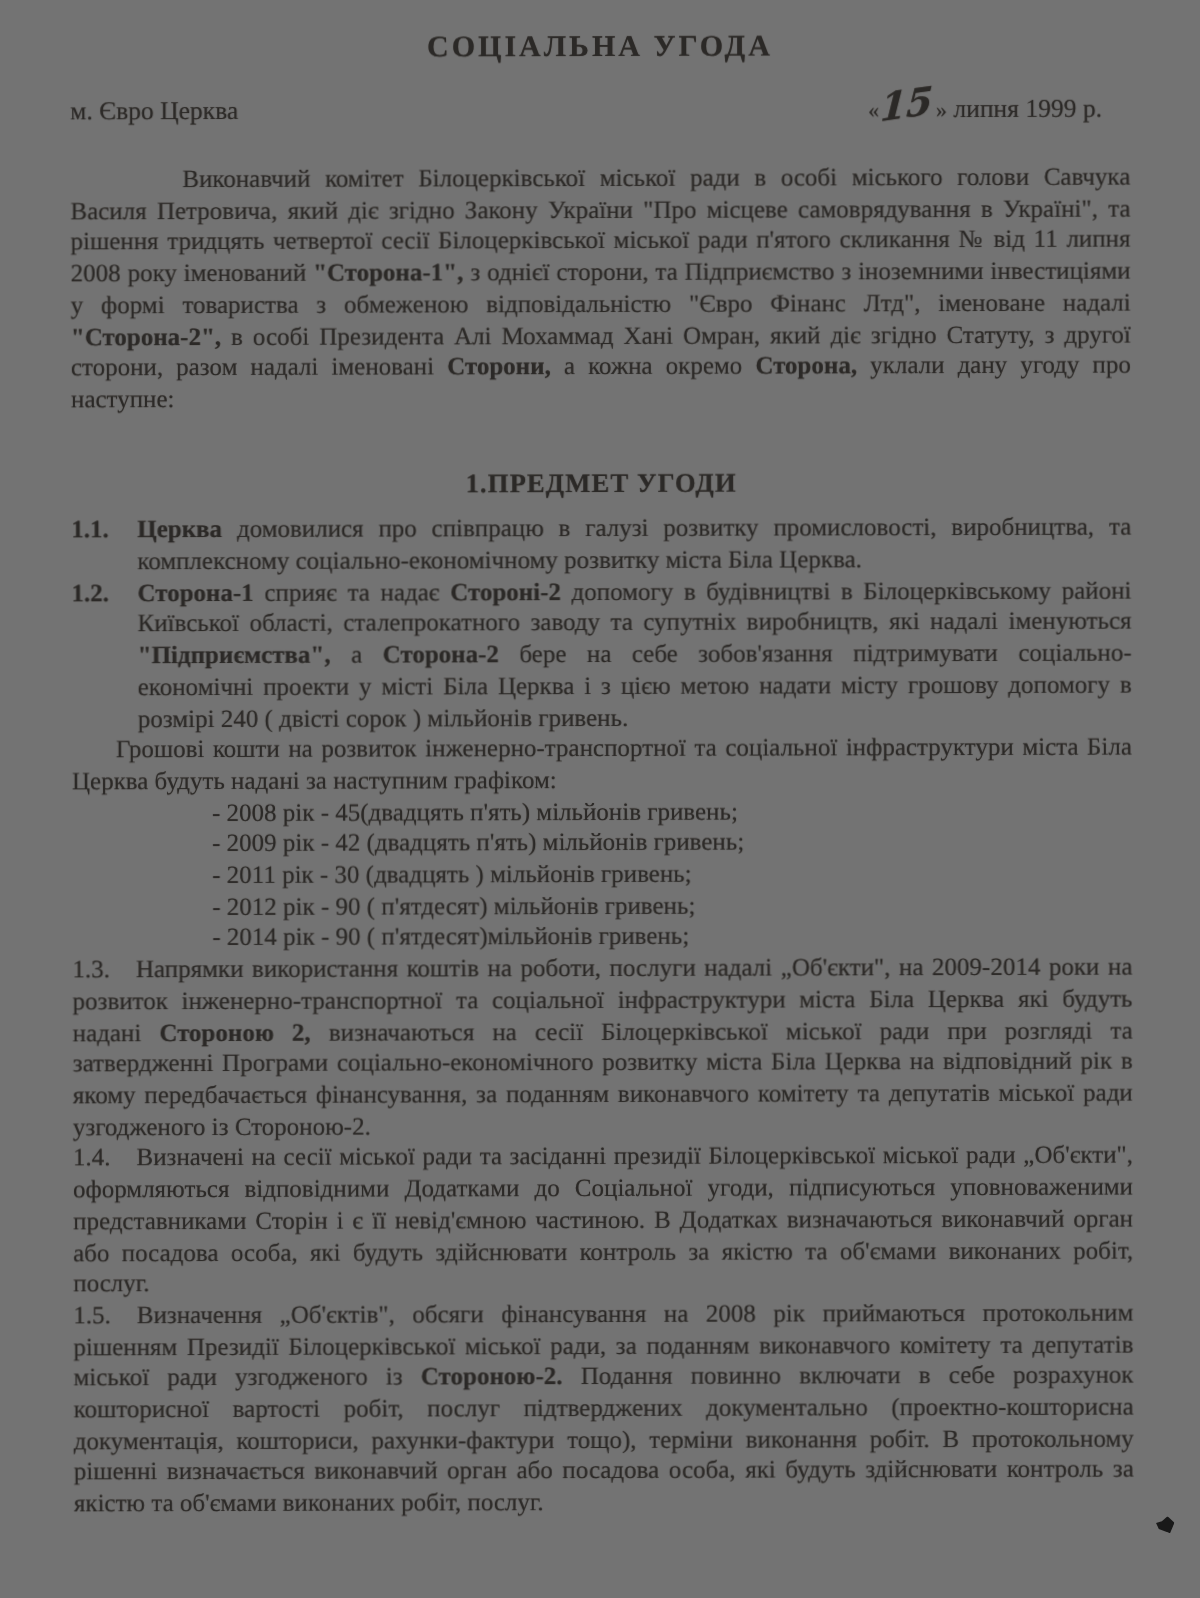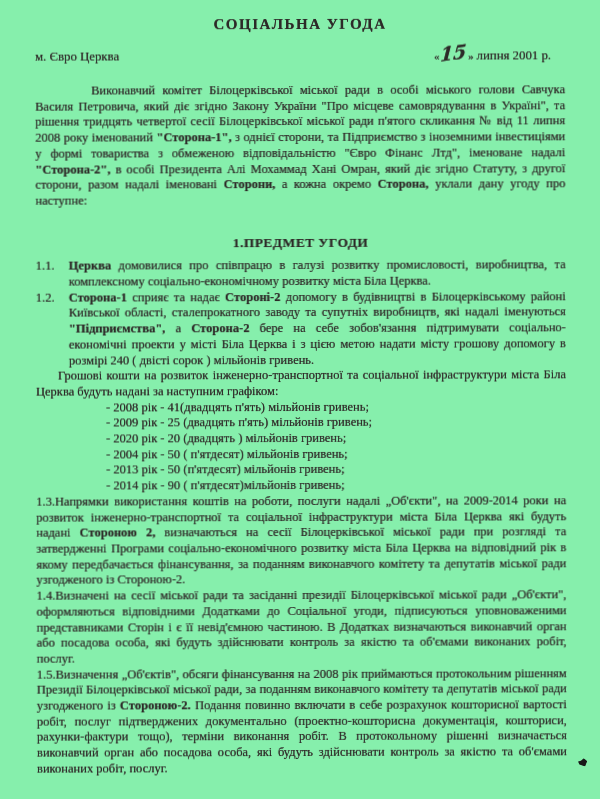--- a/index.html
+++ b/index.html
@@ -1,17 +1,17 @@
 <!DOCTYPE html>
 <html><head>
 <meta charset="utf-8">
 <style>
   html,body{margin:0;padding:0;background:#e9e9e7;}
   .page{
-    width:600px;height:799px;background:#86efac;position:relative;overflow:hidden;
+    width:600px;height:799px;background:#737373;position:relative;overflow:hidden;
     font-family:"Liberation Serif","DejaVu Serif",serif;color:#2b2927;
     box-shadow:0 0 4px rgba(0,0,0,.2);
   }
   .inner{
     position:absolute;inset:0;padding:13px 34px 0 36px;
     transform:rotate(-0.15deg);transform-origin:50% 50%;
     filter:blur(0.25px);
     text-shadow:0 0 .5px rgba(70,64,58,.85);
   }
   .title{
@@ -27,64 +27,63 @@
   .day{
     display:inline-block;font-family:"DejaVu Serif",serif;font-style:italic;font-weight:bold;
     font-size:19px;line-height:10px;transform:rotate(-8deg) skewX(-12deg);margin:0 1px;
   }
   .bodytext{font-size:12.5px;line-height:15.7px;}
   .intro{margin-top:19px;text-align:justify;text-indent:56px;}
   .bd{font-weight:bold;}
   .heading{text-align:center;font-weight:bold;font-size:13.4px;margin-top:26px;letter-spacing:.5px;}
   .clauses{margin-top:8px;}
   .hang{position:relative;padding-left:33px;text-align:justify;}
-  .hang .num{position:absolute;left:0;top:0;font-weight:normal;}
+  .hang .num{position:absolute;left:0;top:0;font-weight:bold;}
   .flat{text-align:justify;}
-  .flat .num{}
+  .flat .num{margin-right:13px;}
   .schedule-intro{text-indent:22px;text-align:justify;}
   .schedule{padding-left:70px;}
   .schedule .item{white-space:nowrap;}
   .ink-mark{
     position:absolute;right:13px;bottom:33px;width:9px;height:8px;background:#191919;
     clip-path:polygon(55% 0,100% 30%,88% 100%,22% 88%,0 55%,30% 38%);
     transform:rotate(12deg);
   }
 </style>
 </head>
 <body>
 
 <div class="page">
   <div class="inner">
 
     <div class="title">СОЦІАЛЬНА УГОДА</div>
 
     <div class="meta">
       <span>м. Євро Церква</span>
-      <span class="date-line"><span class="q">«</span><span class="day">15</span><span class="q">»</span><span> липня 2001 р.</span></span>
+      <span class="date-line"><span class="q">«</span><span class="day">15</span><span class="q">»</span><span> липня 1999 р.</span></span>
     </div>
 
     <div class="bodytext">
       <p class="intro"><span>Виконавчий комітет Білоцерківської міської ради в особі міського голови Савчука Василя Петровича, який діє згідно Закону України "Про місцеве самоврядування в Україні", та рішення тридцять четвертої сесії Білоцерківської міської ради п'ятого скликання № від 11 липня 2008 року іменований </span><span class="bd">"Сторона-1",</span><span> з однієї сторони, та Підприємство з іноземними інвестиціями у формі товариства з обмеженою відповідальністю "Євро Фінанс Лтд", іменоване надалі </span><span class="bd">"Сторона-2",</span><span> в особі Президента Алі Мохаммад Хані Омран, який діє згідно Статуту, з другої сторони, разом надалі іменовані </span><span class="bd">Сторони,</span><span> а кожна окремо </span><span class="bd">Сторона,</span><span> уклали дану угоду про наступне:</span></p>
 
       <div class="heading">1.ПРЕДМЕТ УГОДИ</div>
 
       <div class="clauses">
 
         <div class="hang"><span class="num">1.1.</span><span class="bd">Церква</span><span> домовилися про співпрацю в галузі розвитку промисловості, виробництва, та комплексному соціально-економічному розвитку міста Біла Церква.</span></div>
 
         <div class="hang"><span class="num">1.2.</span><span class="bd">Сторона-1</span><span> сприяє та надає </span><span class="bd">Стороні-2</span><span> допомогу в будівництві в Білоцерківському районі Київської області, сталепрокатного заводу та супутніх виробництв, які надалі іменуються </span><span class="bd">"Підприємства",</span><span> а </span><span class="bd">Сторона-2</span><span> бере на себе зобов'язання підтримувати соціально-економічні проекти у місті Біла Церква і з цією метою надати місту грошову допомогу в розмірі 240 ( двісті сорок ) мільйонів гривень.</span></div>
 
         <div class="schedule-intro">Грошові кошти на розвиток інженерно-транспортної та соціальної інфраструктури міста Біла Церква будуть надані за наступним графіком:</div>
 
         <div class="schedule">
-          <div class="item">- 2008 рік - 41(двадцять п'ять) мільйонів гривень;</div>
-          <div class="item">- 2009 рік - 25 (двадцять п'ять) мільйонів гривень;</div>
-          <div class="item">- 2020 рік - 20 (двадцять ) мільйонів гривень;</div>
-          <div class="item">- 2004 рік - 50 ( п'ятдесят) мільйонів гривень;</div>
-          <div class="item">- 2013 рік - 50 (п'ятдесят) мільйонів гривень;</div>
+          <div class="item">- 2008 рік - 45(двадцять п'ять) мільйонів гривень;</div>
+          <div class="item">- 2009 рік - 42 (двадцять п'ять) мільйонів гривень;</div>
+          <div class="item">- 2011 рік - 30 (двадцять ) мільйонів гривень;</div>
+          <div class="item">- 2012 рік - 90 ( п'ятдесят) мільйонів гривень;</div>
           <div class="item">- 2014 рік - 90 ( п'ятдесят)мільйонів гривень;</div>
         </div>
 
         <div class="flat"><span class="num">1.3.</span><span>Напрямки використання коштів на роботи, послуги надалі „Об'єкти", на 2009-2014 роки на розвиток інженерно-транспортної та соціальної інфраструктури міста Біла Церква які будуть надані </span><span class="bd">Стороною 2,</span><span> визначаються на сесії Білоцерківської міської ради при розгляді та затвердженні Програми соціально-економічного розвитку міста Біла Церква на відповідний рік в якому передбачається фінансування, за поданням виконавчого комітету та депутатів міської ради узгодженого із Стороною-2.</span></div>
 
         <div class="flat"><span class="num">1.4.</span><span>Визначені на сесії міської ради та засіданні президії Білоцерківської міської ради „Об'єкти", оформляються відповідними Додатками до Соціальної угоди, підписуються уповноваженими представниками Сторін і є її невід'ємною частиною. В Додатках визначаються виконавчий орган або посадова особа, які будуть здійснювати контроль за якістю та об'ємами виконаних робіт, послуг.</span></div>
 
         <div class="flat"><span class="num">1.5.</span><span>Визначення „Об'єктів", обсяги фінансування на 2008 рік приймаються протокольним рішенням Президії Білоцерківської міської ради, за поданням виконавчого комітету та депутатів міської ради узгодженого із </span><span class="bd">Стороною-2.</span><span> Подання повинно включати в себе розрахунок кошторисної вартості робіт, послуг підтверджених документально (проектно-кошторисна документація, кошториси, рахунки-фактури тощо), терміни виконання робіт. В протокольному рішенні визначається виконавчий орган або посадова особа, які будуть здійснювати контроль за якістю та об'ємами виконаних робіт, послуг.</span></div>
 
       </div>

